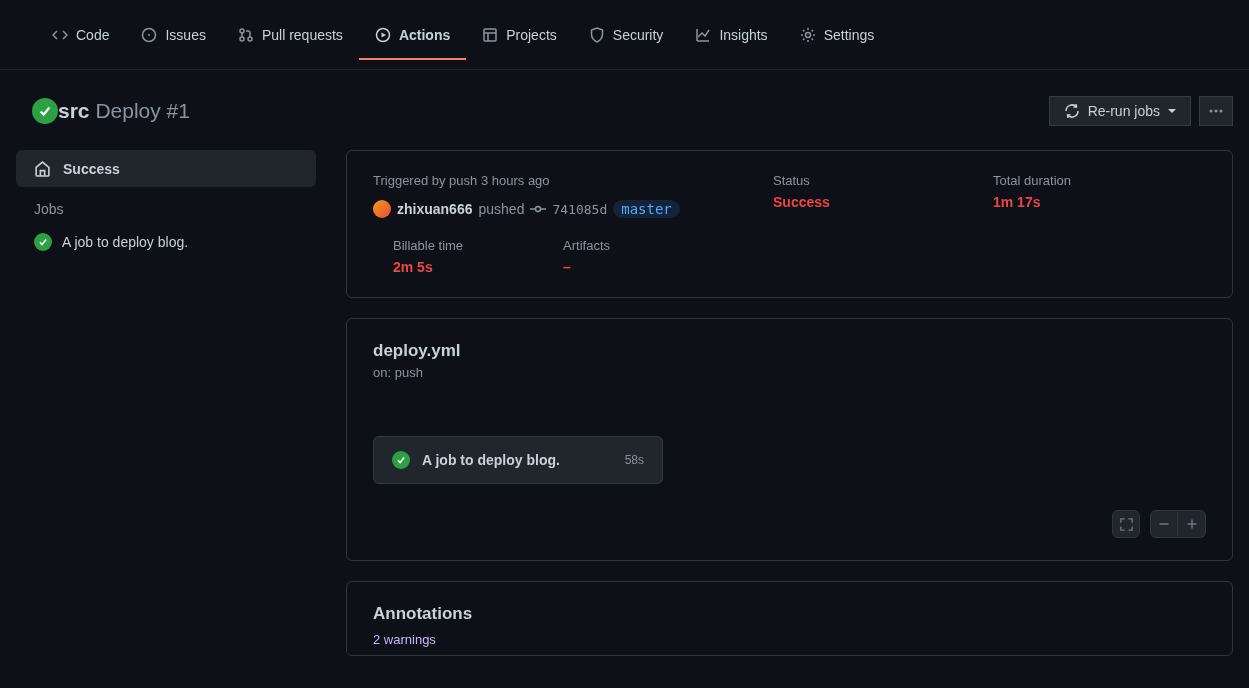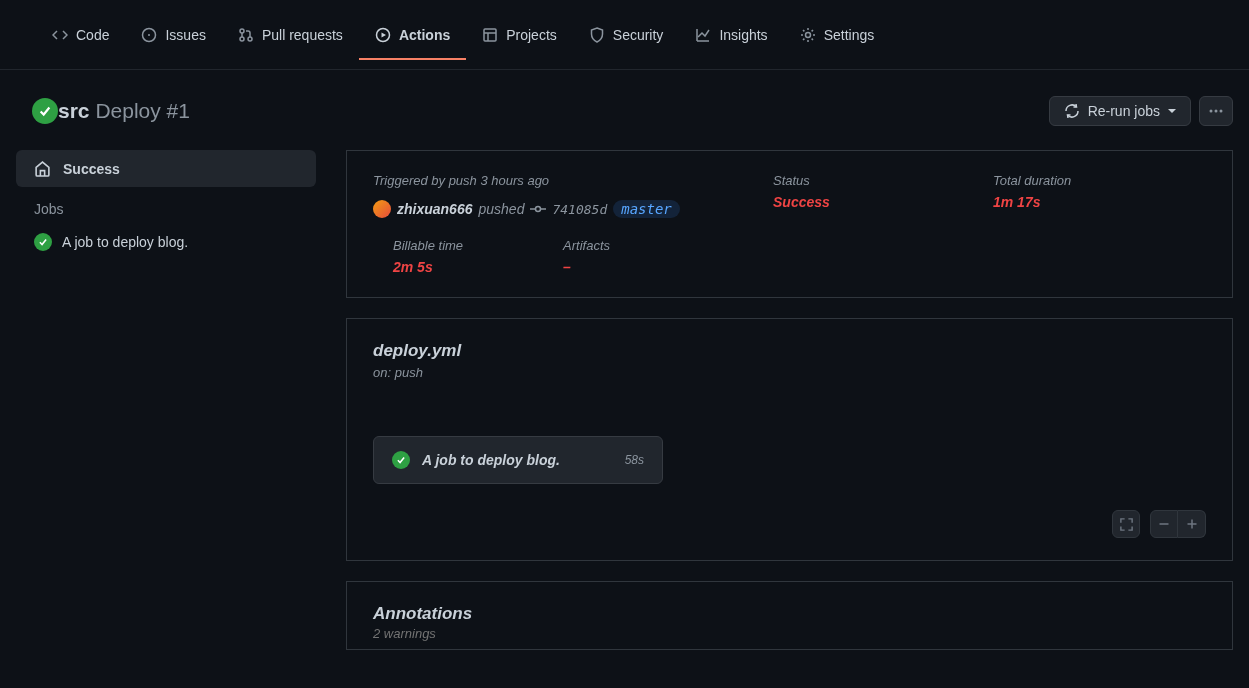--- a/index.html
+++ b/index.html
@@ -16,35 +16,35 @@
 
 .headrow { display:flex; align-items:center; justify-content:space-between; padding:26px 16px 0 32px; }
 .headleft { display:flex; align-items:center; }
 .checkcircle { width:26px; height:26px; background:#2ea043; border-radius:50%; display:flex; align-items:center; justify-content:center; }
 .checkcircle.sm { width:18px; height:18px; }
 .checkcircle svg { width:14px; height:14px; stroke:#fff; stroke-width:2.5; fill:none; }
 .checkcircle.sm svg { width:10px; height:10px; }
 .title { font-size:21px; font-weight:400; color:#8b949e; }
 .title .src { font-weight:600; color:#c9d1d9; }
 .headright { display:flex; gap:8px; }
-.btn { background:#21262d; border:1px solid #363b42; color:#c9d1d9; padding:6px 14px; border-radius:6px; display:flex; align-items:center; gap:8px; cursor:pointer; font-size:14px; font-weight:500; }
+.btn { background:#21262d; border:1px solid #363b42; color:#c9d1d9; padding:6px 14px; border-radius:0; display:flex; align-items:center; gap:8px; cursor:pointer; font-size:14px; font-weight:500; }
 .btn.square { padding:6px 8px; }
 .triangle { width:0; height:0; border-left:4px solid transparent; border-right:4px solid transparent; border-top:4px solid #c9d1d9; }
 
 
 .layout { display:flex; padding:24px 16px 0 16px; gap:30px; }
 .sidebar { width:300px; flex-shrink:0; }
 .main { flex:1; display:flex; flex-direction:column; gap:20px; }
 
 .sideitem { display:flex; align-items:center; gap:12px; padding:10px 18px; border-radius:6px; cursor:pointer; }
 .sideitem.sel { background:#21262d; font-weight:600; }
 .sidelabel { padding:14px 18px 8px; color:#8b949e; font-size:14px; }
 .jobitem { display:flex; align-items:center; gap:10px; padding:8px 18px; cursor:pointer; }
 
-.card { border:1px solid #30363d; border-radius:0; padding:22px 26px;font-style:italic; }
+.card { border:1px solid #30363d; border-radius:6px; padding:22px 26px; }
 .metarow { display:flex; gap:60px; }
 .metacol { display:flex; flex-direction:column; gap:6px; }
 .metalabel { color:#8b949e; font-size:13px; }
 .metaval { color:#ef4444; font-size:14px; font-weight:600; }
 .metarow2 { display:flex; gap:100px; margin-top:20px; padding-left:20px; }
 
 .pushline { display:flex; align-items:center; gap:6px; margin-top:6px; }
 .avatar { width:18px; height:18px; border-radius:50%; background:linear-gradient(135deg,#f39c12,#e74c3c); }
 .user { font-weight:600; color:#c9d1d9; }
 .pushed { color:#8b949e; }
@@ -57,21 +57,21 @@
 .jobcard { background:#21262d; border:1px solid #363b42; border-radius:6px; padding:14px 18px; display:flex; align-items:center; gap:12px; margin-top:56px; width:290px; }
 .jobname { font-weight:600; flex:1; }
 .jobtime { color:#8b949e; font-size:12px; }
 .zoomrow { display:flex; gap:10px; justify-content:flex-end; margin-top:26px; }
 .zbtn { width:28px; height:28px; background:#21262d; border:1px solid #30363d; border-radius:6px; display:flex; align-items:center; justify-content:center; cursor:pointer; color:#555d67; }
 .zgroup { display:flex; }
 .zgroup .zbtn:first-child { border-radius:6px 0 0 6px; }
 .zgroup .zbtn:last-child { border-radius:0 6px 6px 0; border-left:none; }
 
 .anntitle { font-size:17px; font-weight:600; }
-.annsub { color:#737373; font-size:13px; margin-top:2px; }
+.annsub { color:#c4b5fd; font-size:13px; margin-top:8px; }
 </style>
 </head>
 <body>
 
 <div class="topnav">
   <div class="navitem">
     <svg class="navicon" viewBox="0 0 16 16">
         <polyline points="5,4 1,8 5,12"></polyline>
         <polyline points="11,4 15,8 11,12"></polyline>
       </svg>

